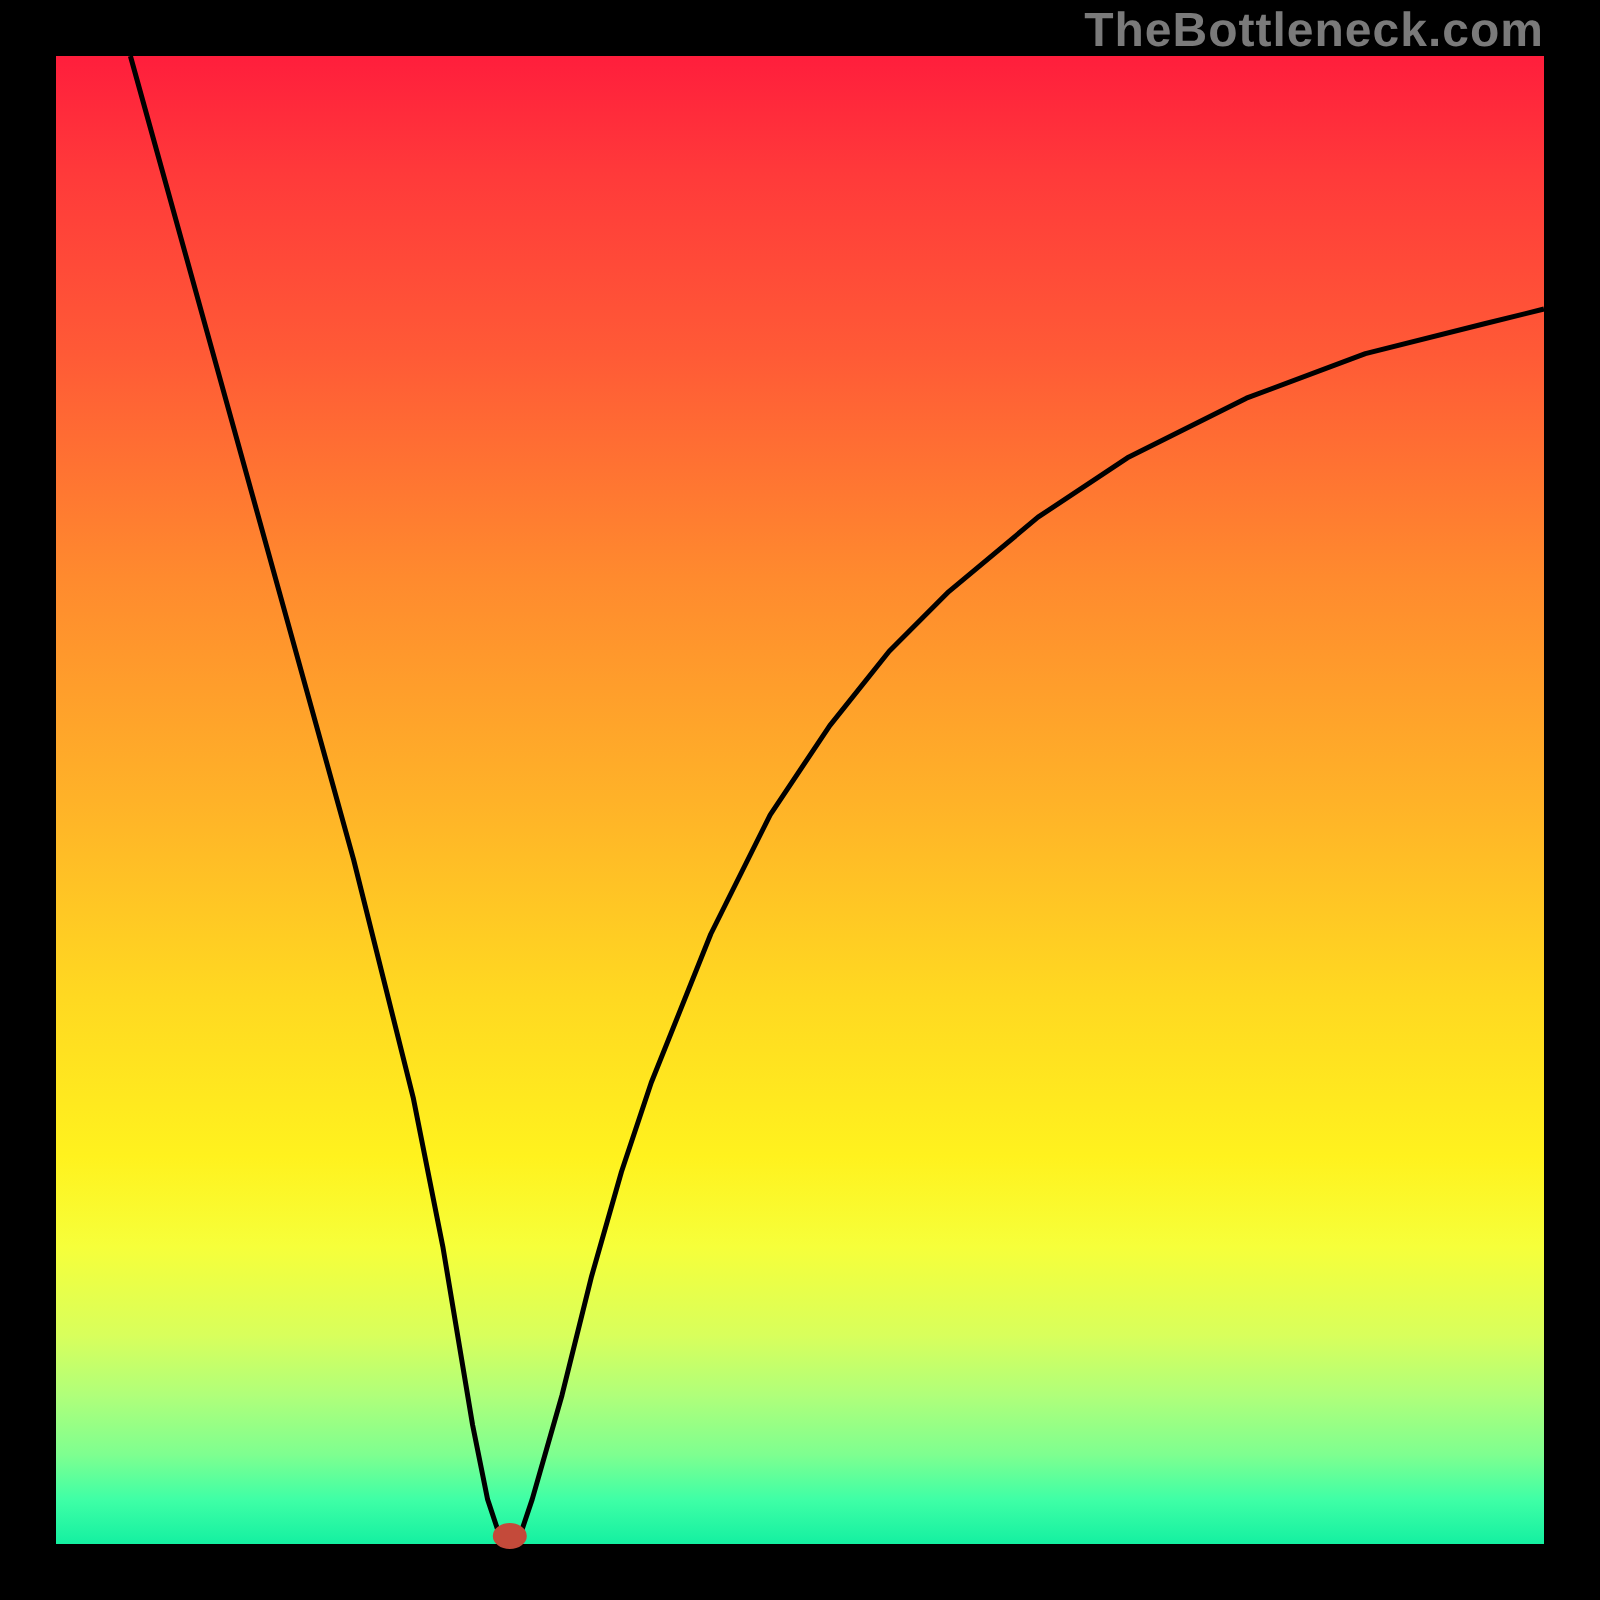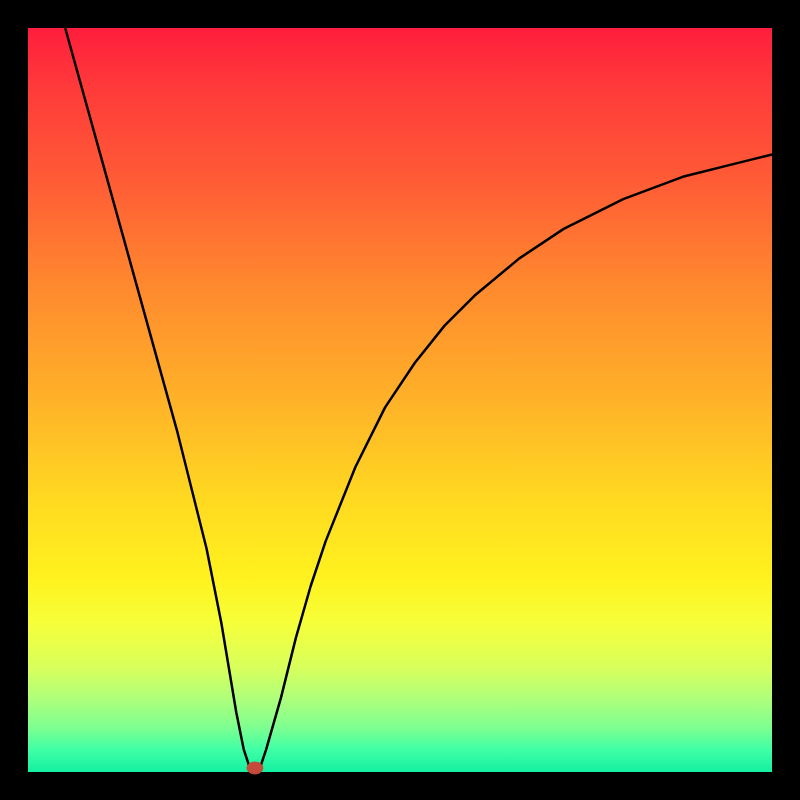--- a/index.html
+++ b/index.html
@@ -67,20 +67,21 @@
   }
   .dot {
     fill: #c44a3a;
     stroke: #c44a3a;
   }
 </style>
 </head>
 <body>
 
 <div class="frame">
+  <div class="watermark">TheBottleneck.com</div>
 
   <div class="plot">
     <svg class="overlay" viewBox="0 0 744 744">
       <path id="curve-path" class="curve" d="M37.2 0.0 L74.4 133.9 L111.6 267.8 L148.8 401.8 L163.7 461.3 L178.6 520.8 L193.4 595.2 L208.3 684.5 L215.8 721.7 L223.2 744.0 L230.6 744.0 L238.1 721.7 L253.0 669.6 L267.8 610.1 L282.7 558.0 L297.6 513.4 L327.4 439.0 L357.1 379.4 L386.9 334.8 L416.6 297.6 L446.4 267.8 L491.0 230.6 L535.7 200.9 L595.2 171.1 L654.7 148.8 L714.2 133.9 L744.0 126.5"></path>
       <ellipse id="optimal-dot" class="dot" rx="8" ry="6" cx="226.9" cy="740.0"></ellipse>
     </svg>
   </div>
 </div>
 
 </body></html>

